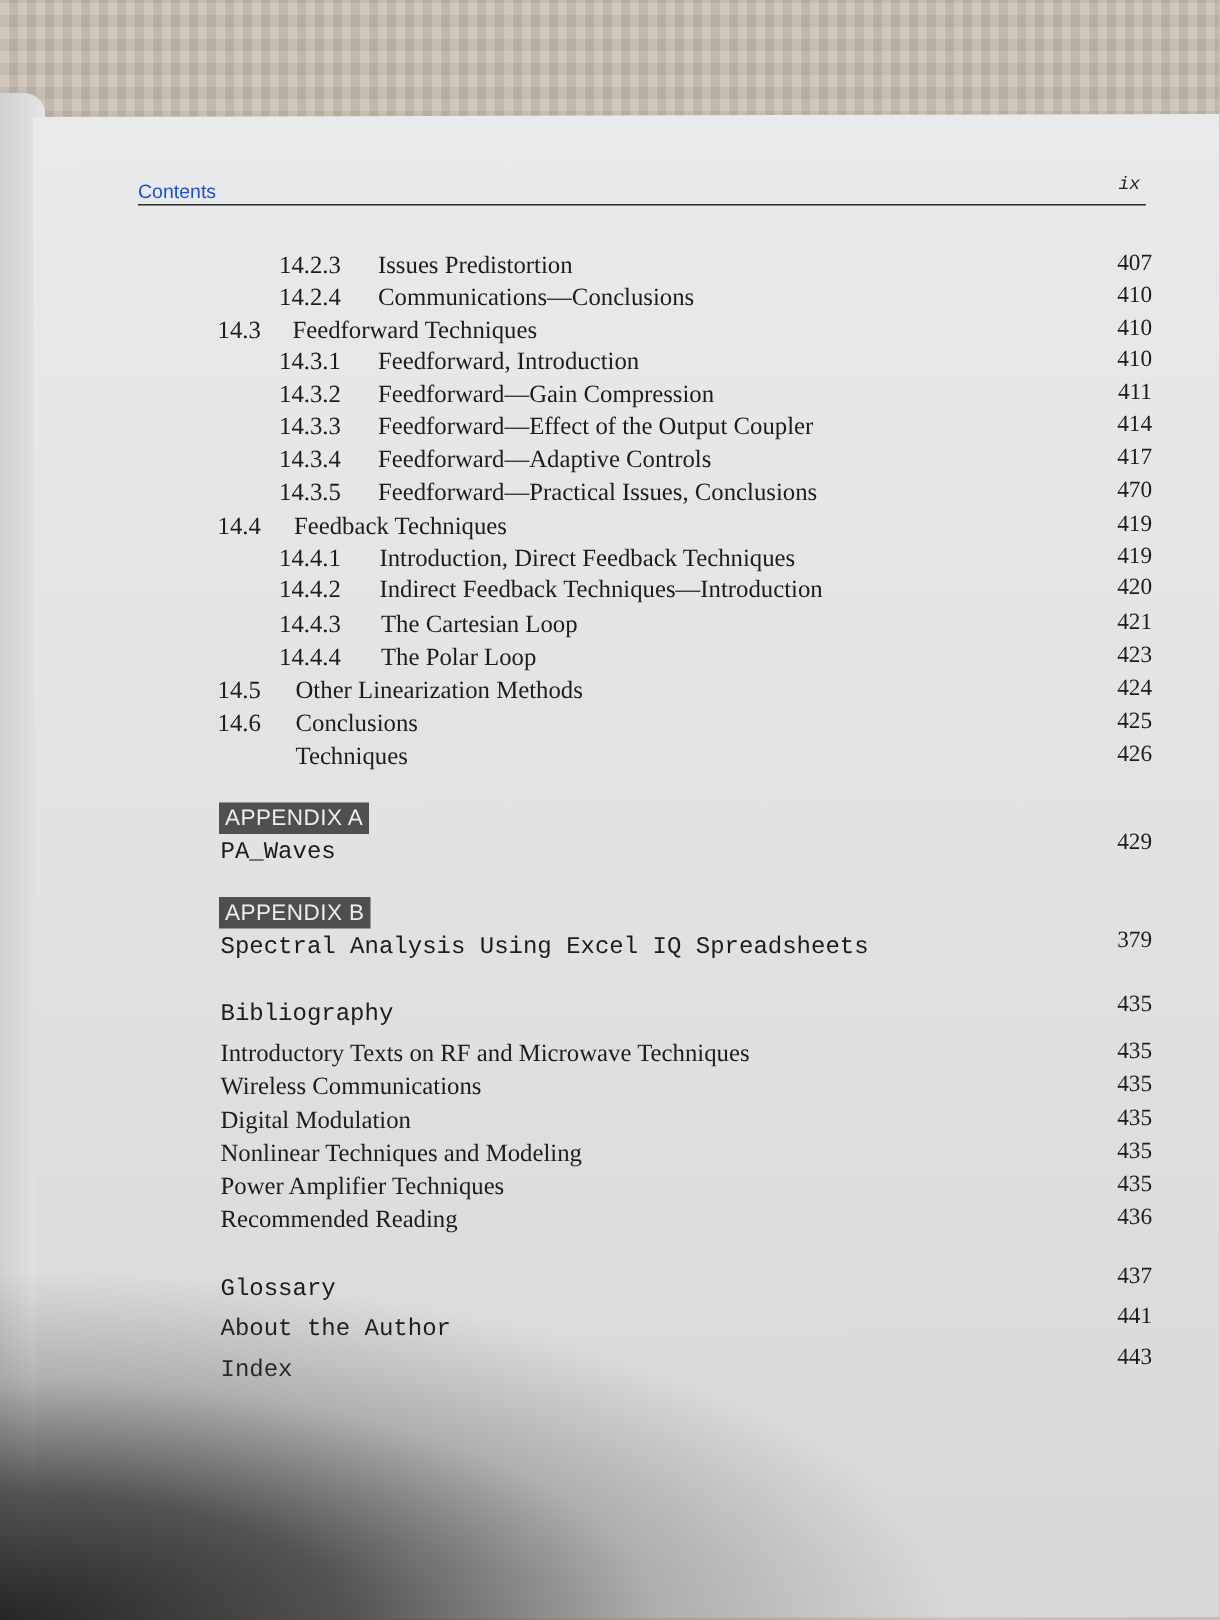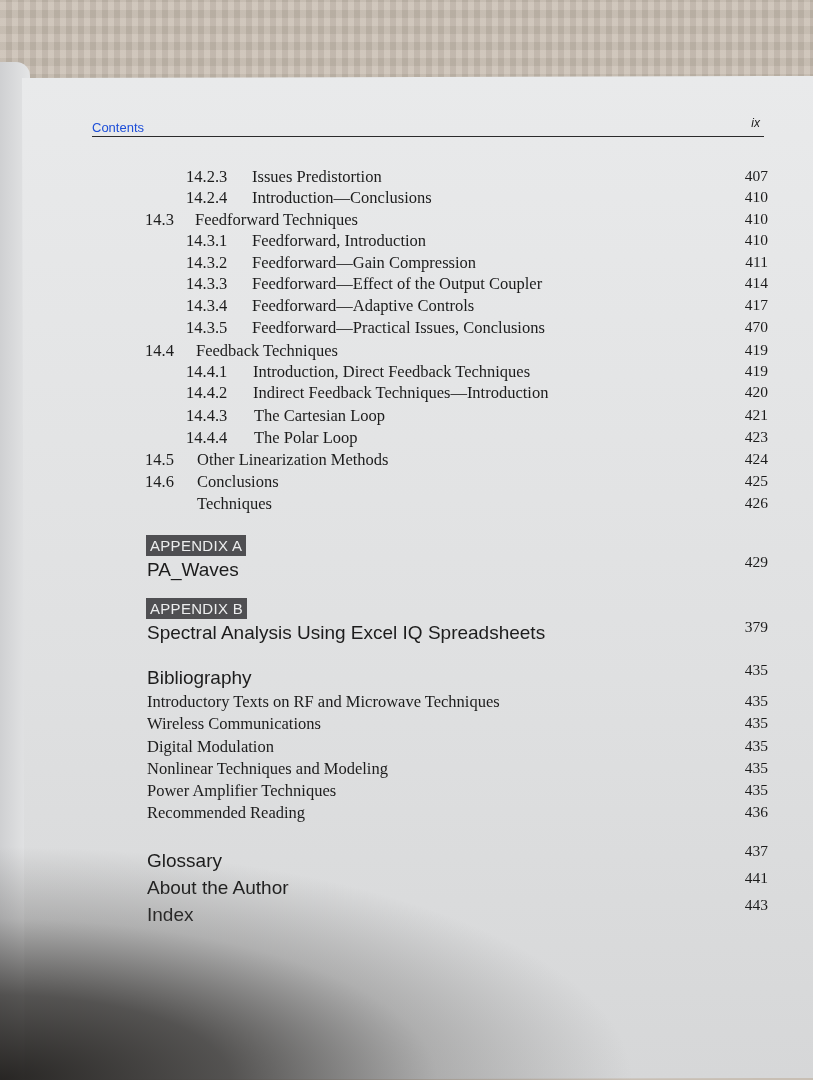--- a/index.html
+++ b/index.html
@@ -39,34 +39,34 @@
   .running-head {
     position: absolute; left: 92px; top: 118px; width: 672px; height: 18px;
     border-bottom: 1.4px solid #2b2b2b;
   }
   .rh-left {
     position: absolute; left: 0; top: 2px;
     font-family: "Liberation Sans", sans-serif; font-size: 13px; color: #1d4ed8;
   }
   .rh-right {
     position: absolute; right: 4px; top: -2px;
-    font-family: Liberation Sans, sans-serif; font-size: 12px; font-style: italic; color: #222;
+    font-family: Liberation Mono, monospace; font-size: 12px; font-style: italic; color: #222;
   }
   .toc { position: absolute; left: 0; top: 0; width: 813px; }
   .row {
     position: absolute; left: 0; width: 813px; height: 22px;
     font-family: "Liberation Serif", serif; font-size: 16.5px; color: #1c1c1c;
   }
   .num { position: absolute; }
   .ttl { position: absolute; }
   .pg {
     position: absolute; left: 728px; width: 40px; text-align: right;
     font-family: "Liberation Serif", serif; font-size: 15.5px; color: #1c1c1c;
   }
-  .sans { font-family: Liberation Sans, sans-serif; font-size: 19px; }
+  .sans { font-family: Liberation Mono, monospace; font-size: 16px; }
   .appx-label {
     position: absolute; left: 146px; height: 21px; padding: 0 4px;
     background: #4f4f52; color: #ecedee;
     font-family: "Liberation Sans", sans-serif; font-size: 15px; line-height: 21px;
     letter-spacing: 0.3px;
   }
 </style>
 </head>
 <body>
 
@@ -83,21 +83,21 @@
 
 <div class="toc">
 
   <div class="row" style="top:167px">
     <span class="num" style="left:186px">14.2.3</span>
     <span class="ttl" style="left:252px">Issues Predistortion</span>
     <span class="pg">407</span>
   </div>
   <div class="row" style="top:188px">
     <span class="num" style="left:186px">14.2.4</span>
-    <span class="ttl" style="left:252px">Introduction—Conclusions</span>
+    <span class="ttl" style="left:252px">Communications—Conclusions</span>
     <span class="pg">410</span>
   </div>
   <div class="row" style="top:210px">
     <span class="num" style="left:145px">14.3</span>
     <span class="ttl" style="left:195px">Feedforward Techniques</span>
     <span class="pg">410</span>
   </div>
   <div class="row" style="top:231px">
     <span class="num" style="left:186px">14.3.1</span>
     <span class="ttl" style="left:252px">Feedforward, Introduction</span>

